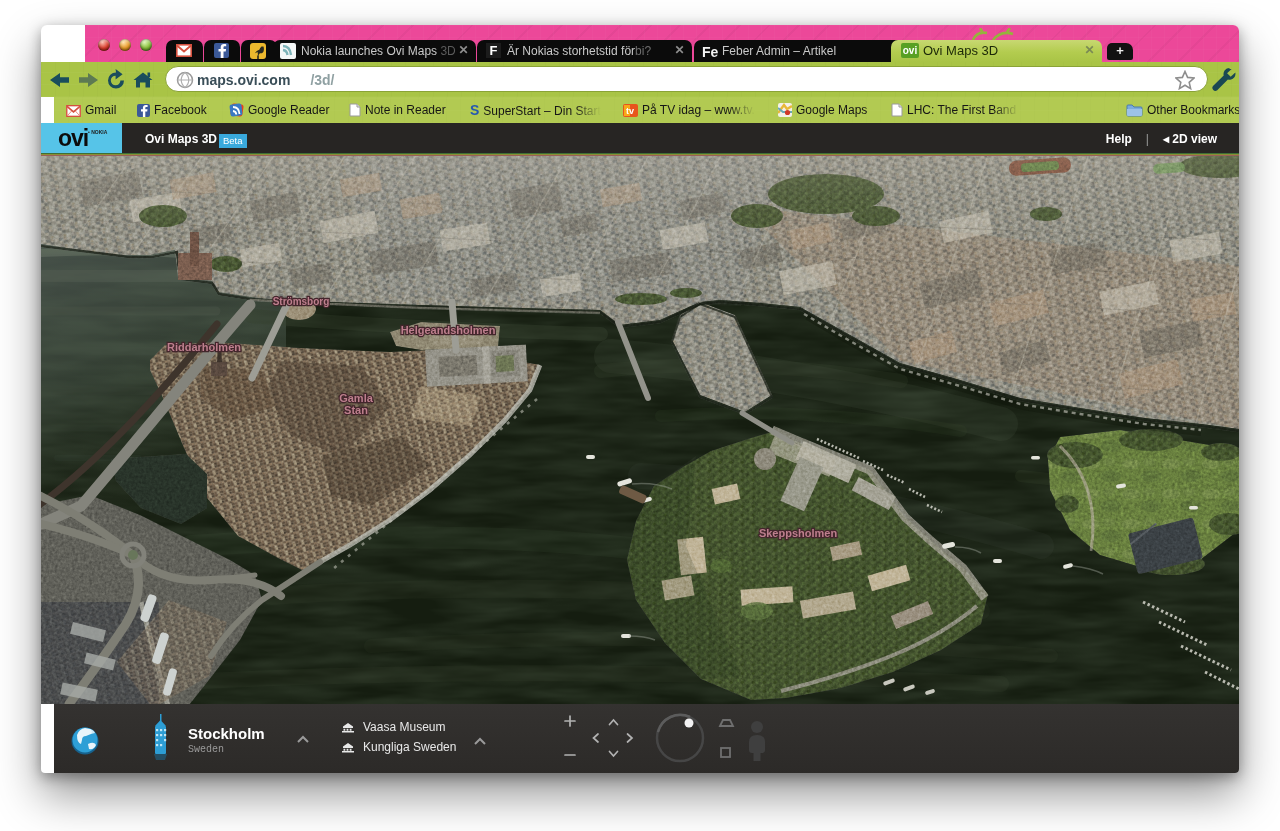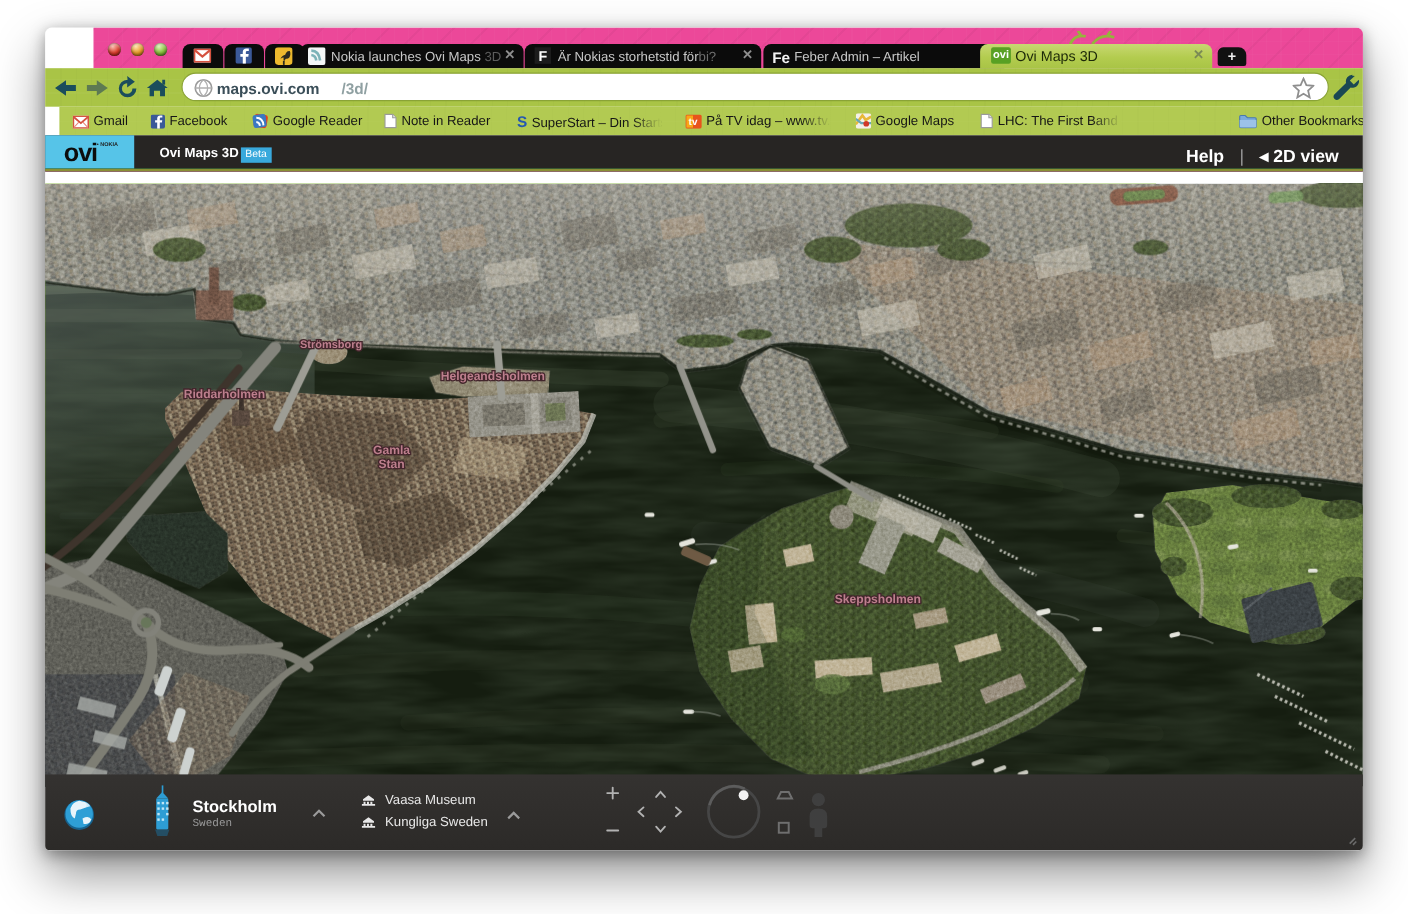--- a/index.html
+++ b/index.html
@@ -51,28 +51,28 @@
   background:linear-gradient(90deg,rgba(178,202,82,0),#b2ca52);}
 
 #shead{position:absolute;left:0;top:98px;width:100%;height:33px;background:#272523;}
 #ovilogo{position:absolute;left:0;top:0;width:81px;height:31px;background:#56c4e8;}
 #ovilogo .ovi{position:absolute;left:17px;top:2px;font-size:23px;font-weight:bold;color:#0c0c0c;
   letter-spacing:-1px;}
 #ovilogo .nokia{position:absolute;left:47px;top:6px;font-size:5px;font-weight:bold;color:#222;}
 #shead .title{position:absolute;left:104px;top:9px;font-size:12px;font-weight:bold;color:#fff;}
 #shead .beta{position:absolute;left:178px;top:11px;background:#39a9dc;color:#fff;
   font-size:9.5px;font-weight:normal;padding:1px 4px 2px;}
-#shead .right{position:absolute;right:22px;top:9px;font-size:16px;font-weight:bold;color:#fff;}
+#shead .right{position:absolute;right:22px;top:9px;font-size:12px;font-weight:bold;color:#fff;}
 #shead .sep{color:#9a9a9a;margin:0 14px;font-weight:normal;}
 #shead .line{position:absolute;left:0;bottom:0;height:3px;width:100%;
   background:linear-gradient(#3f6f36 0 34%,#8a8f34 34% 67%,#9a6058 67%);}
 
-#map{position:absolute;left:0;top:142px;width:1010px;height:548px;background:#84cc16;}
-
-#foot{position:absolute;left:0;top:679px;width:100%;height:88px;
+#map{position:absolute;left:0;top:131px;width:1010px;height:548px;background:#e5e5e5;}
+
+#foot{position:absolute;left:13px;top:679px;width:100%;height:88px;
   background:linear-gradient(#343230,#2a2826);}
 #foot .city{position:absolute;left:134px;top:21px;color:#fff;font-size:15px;font-weight:bold;}
 #foot .country{position:absolute;left:134px;top:40px;color:#9a9a9a;font-size:10px;font-family:Liberation Mono, monospace;}
 #foot .lm{position:absolute;left:309px;color:#e8e8e8;font-size:12px;}
 #foot .credits{position:absolute;right:17px;top:14px;text-align:right;color:#45433f;
   font-size:11px;line-height:14.5px;}
 </style>
 </head>
 <body>
 <div id="win">

